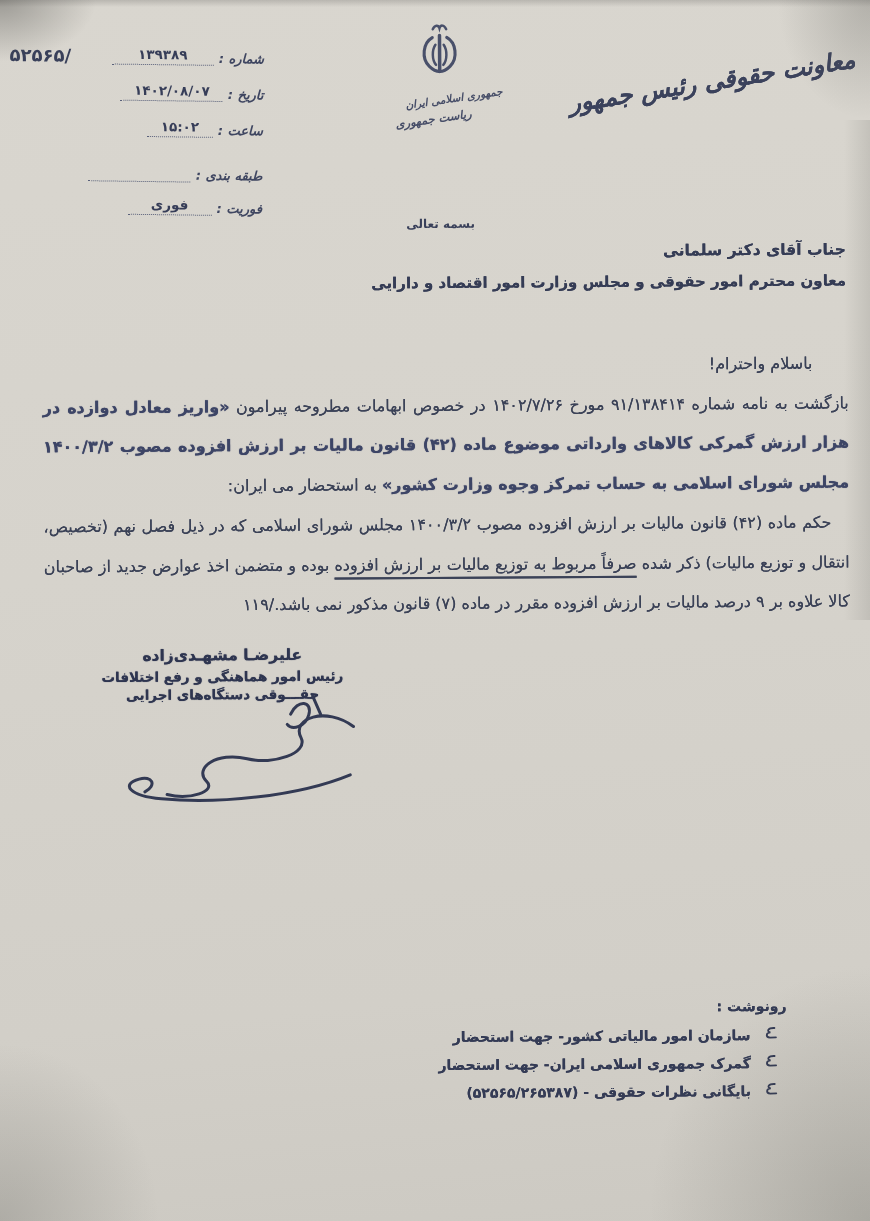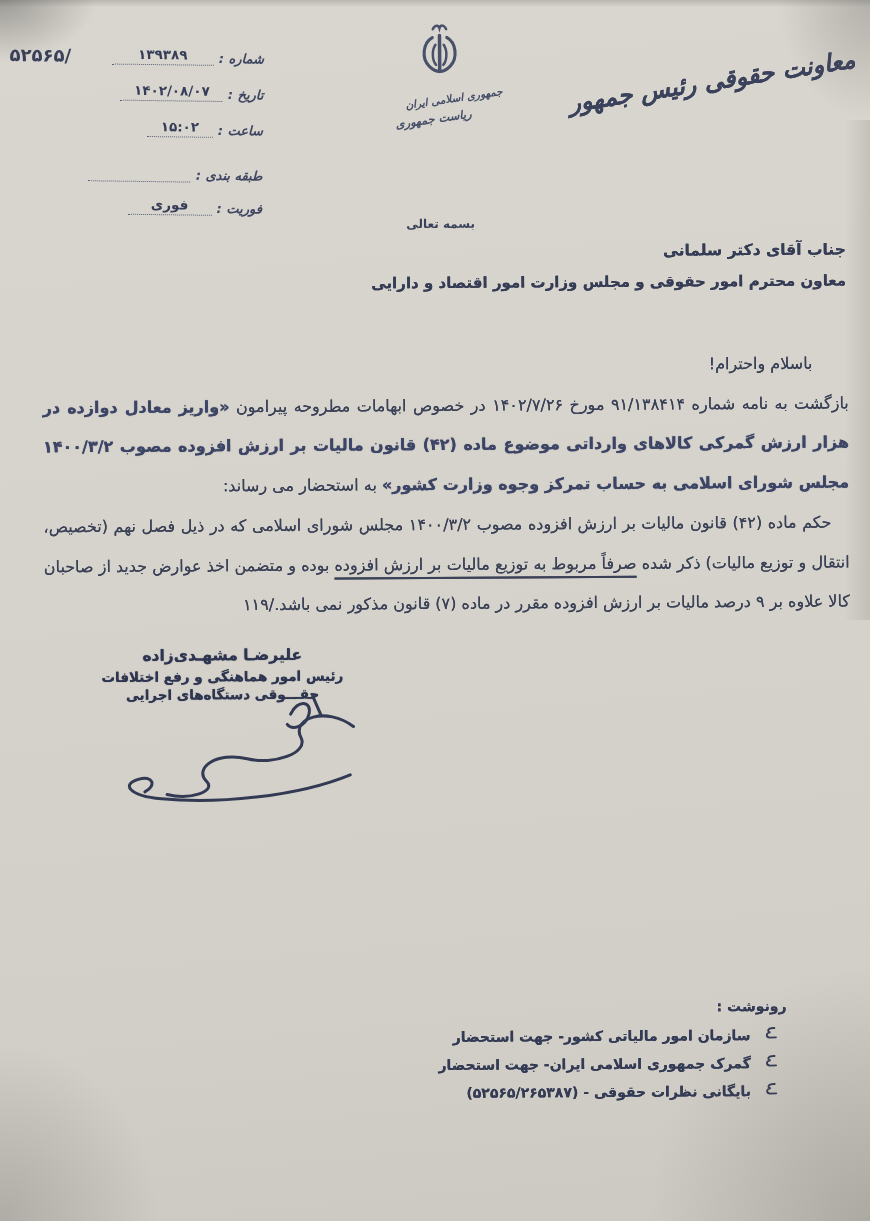--- a/index.html
+++ b/index.html
@@ -105,21 +105,21 @@
 
     <div class="besm">بسمه تعالی</div>
 
     <div class="addressee">
       <div class="addr1">جناب آقای دکتر سلمانی</div>
       <div class="addr2">معاون محترم امور حقوقی و مجلس وزارت امور اقتصاد و دارایی</div>
     </div>
 
     <div class="body">
       <div class="salut">باسلام واحترام!</div>
-      <div><span>بازگشت به نامه شماره ۹۱/۱۳۸۴۱۴ مورخ ۱۴۰۲/۷/۲۶ در خصوص ابهامات مطروحه پیرامون </span><span class="quote">«واریز معادل دوازده در هزار ارزش گمرکی کالاهای وارداتی موضوع ماده (۴۲) قانون مالیات بر ارزش افزوده مصوب ۱۴۰۰/۳/۲ مجلس شورای اسلامی به حساب تمرکز وجوه وزارت کشور»</span><span> به استحضار می رساند:</span></div>
+      <div><span>بازگشت به نامه شماره ۹۱/۱۳۸۴۱۴ مورخ ۱۴۰۲/۷/۲۶ در خصوص ابهامات مطروحه پیرامون </span><span class="quote">«واریز معادل دوازده در هزار ارزش گمرکی کالاهای وارداتی موضوع ماده (۴۲) قانون مالیات بر ارزش افزوده مصوب ۱۴۰۰/۳/۲ مجلس شورای اسلامی به حساب تمرکز وجوه وزارت کشور»</span><span> به استحضار می ایران:</span></div>
       <div class="p2"><span>حکم ماده (۴۲) قانون مالیات بر ارزش افزوده مصوب ۱۴۰۰/۳/۲ مجلس شورای اسلامی که در ذیل فصل نهم (تخصیص، انتقال و توزیع مالیات) ذکر شده </span><span class="uline">صرفاً مربوط به توزیع مالیات بر ارزش افزوده</span><span> بوده و متضمن اخذ عوارض جدید از صاحبان کالا علاوه بر ۹ درصد مالیات بر ارزش افزوده مقرر در ماده (۷) قانون مذکور نمی باشد./۱۱۹</span></div>
     </div>
 
     <div class="sigblock">
       <div class="signame">علیرضـا مشهـدی‌زاده</div>
       <div class="sigtitle">رئیس امور هماهنگی و رفع اختلافات</div>
       <div class="sigtitle">حقـــوقی دستگاه‌های اجرایی</div>
     </div>
     <div class="sigscribble">
       <svg width="286" height="118" viewBox="0 0 286 118" fill="none">

